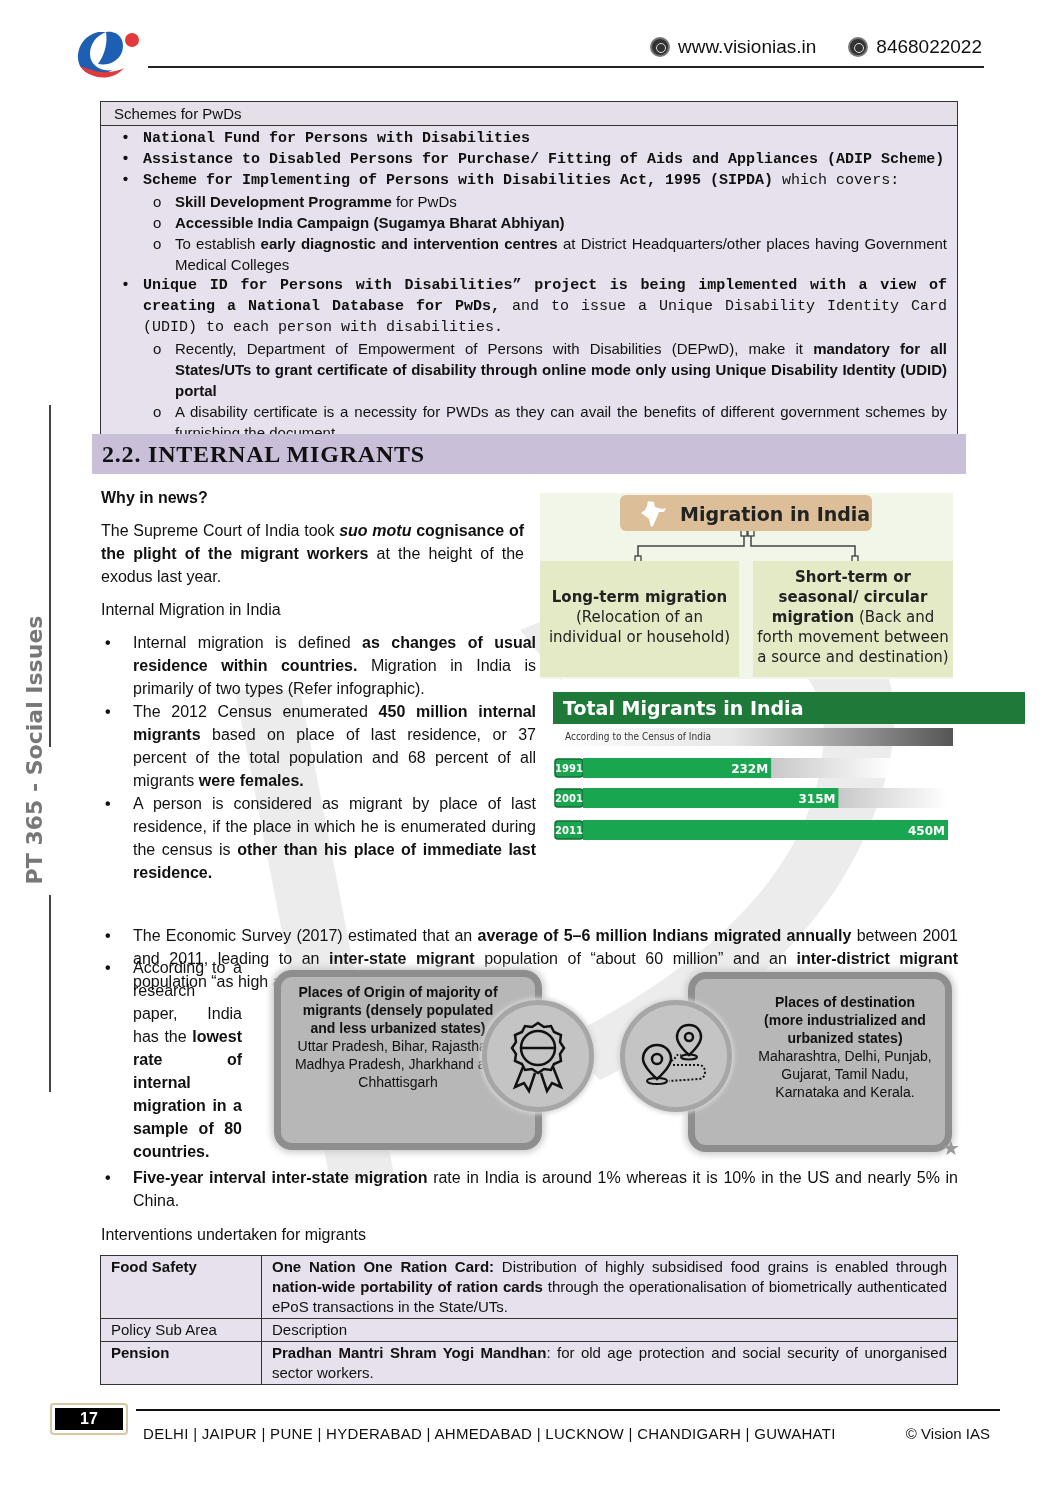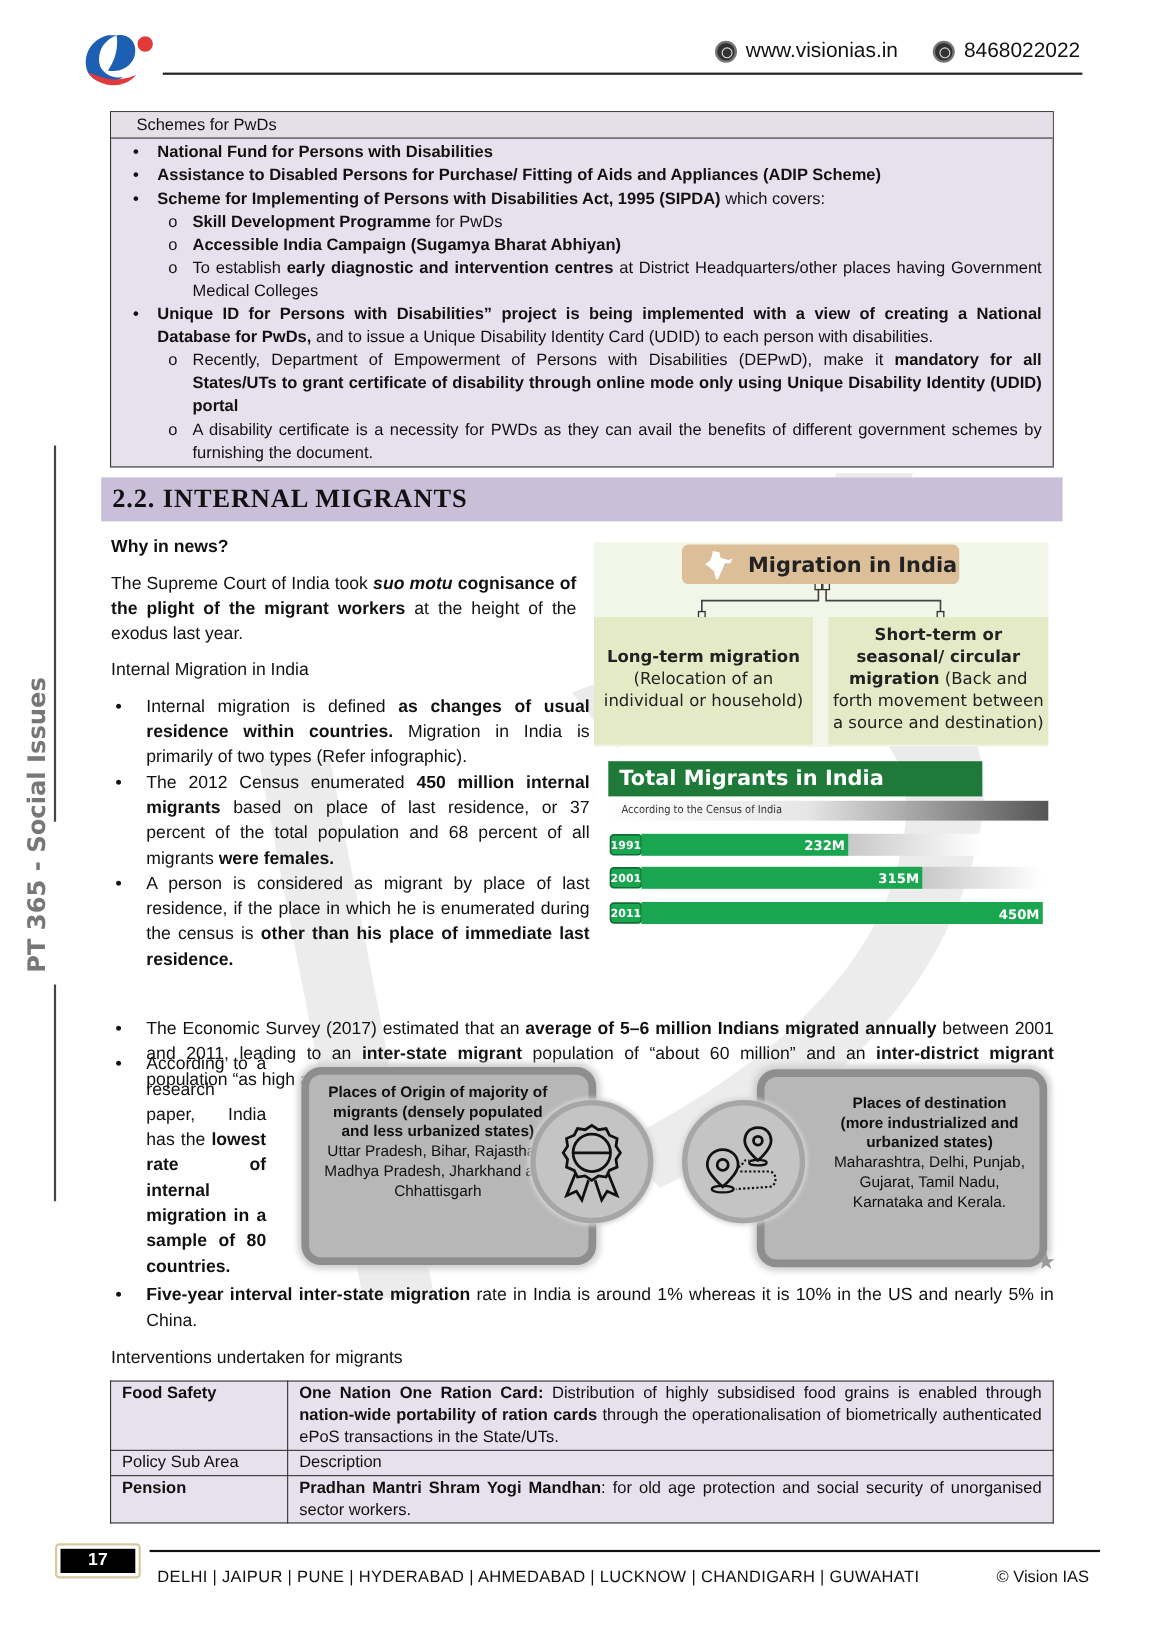--- a/index.html
+++ b/index.html
@@ -16,23 +16,23 @@
 
   
   .side-line { position: absolute; left: 49px; width: 2px; background: #444; }
   .side-label { position: absolute; left: 34px; top: 750px; transform: translate(-50%, -50%) rotate(-90deg); white-space: nowrap; font-family: "DejaVu Sans", sans-serif; font-weight: bold; font-size: 22px; color: #777; }
 
   
   .watermark { position: absolute; left: 0; top: 0; width: 1058px; height: 1497px; pointer-events: none; }
 
   
   .pwd-box { position: absolute; left: 100px; top: 101px; width: 858px; border: 1.5px solid #333; background: #e6e1ec; font-family: "Liberation Sans", sans-serif; font-size: 15px; line-height: 21px; }
-  .pwd-head { padding: 1px 23px; border-bottom: 1.5px solid #333; background: #e4dfe9; }
+  .pwd-head { padding: 1px 13px; border-bottom: 1.5px solid #333; background: #e4dfe9; }
   .pwd-body { padding: 2px 10px 2px 10px; }
-  .bl { position: relative; padding-left: 32px; text-align: justify; }
+  .bl { position: relative; padding-left: 32px; text-align: justify; font-family: Liberation Mono, monospace; }
   .bl::before { content: "•"; position: absolute; left: 10px; top: 0; font-weight: bold; }
   .sbl { position: relative; padding-left: 64px; text-align: justify; }
   .sbl::before { content: "o"; position: absolute; left: 42px; top: 0; }
   b { font-weight: bold; }
 
   
   .sec-head { position: absolute; left: 92px; top: 434px; width: 874px; height: 40px; background: #c9bfd8; padding-left: 10px; font-family: "Liberation Serif", serif; font-weight: bold; font-size: 24px; line-height: 40px; letter-spacing: 0.8px; color: #111; }
 
   
   .txt { position: absolute; font-size: 16px; line-height: 23px; color: #111; }
@@ -45,21 +45,21 @@
   .mig { position: absolute; left: 540px; top: 493px; width: 413px; height: 186px; background: #f1f6e8; }
   .mig-title { position: absolute; left: 80px; top: 2px; width: 252px; height: 36px; background: #dcbf98; border-radius: 6px; font-family: "DejaVu Sans", sans-serif; font-weight: bold; font-size: 19px; line-height: 38px; color: #222; padding-left: 60px; }
   .india-map { position: absolute; left: 18px; top: 4px; }
   .mig-box { position: absolute; top: 68px; height: 116px; background: #e4e9c6; font-family: "DejaVu Sans", sans-serif; font-size: 15px; line-height: 20px; text-align: center; color: #222; }
   .mig-box.left { left: 0; width: 199px; padding-top: 26px; }
   .mig-box.right { left: 213px; width: 200px; padding-top: 6px; }
   .connector { position: absolute; left: 0; top: 0; }
 
   
   .tm { position: absolute; left: 553px; top: 692px; width: 400px; height: 150px; }
-  .tm-title { position: absolute; left: 0; top: 0; width: 340px; height: 32px; background: #1f7a3a; color: #fff; font-family: "DejaVu Sans", sans-serif; font-weight: bold; font-size: 19px; line-height: 32px; padding-left: 10px; }
+  .tm-title { position: absolute; left: 0; top: 0; width: 472px; height: 32px; background: #1f7a3a; color: #fff; font-family: "DejaVu Sans", sans-serif; font-weight: bold; font-size: 19px; line-height: 32px; padding-left: 10px; }
   .tm-sub { position: absolute; left: 0; top: 36px; width: 400px; height: 18px; background: linear-gradient(to right, #ffffff 0%, #e6e6e6 45%, #555 100%); font-size: 10px; line-height: 18px; padding-left: 12px; color: #333; font-family: "DejaVu Sans Condensed", "DejaVu Sans", sans-serif; }
   .tm-svg { position: absolute; left: 0; top: 62px; }
 
   
   .od { position: absolute; left: 268px; top: 964px; width: 692px; height: 200px; }
   .od-card { position: absolute; background: #b7b7b7; border: 7px solid #8e8e8e; border-radius: 18px; box-shadow: 0 0 6px 3px #cfcfcf; font-family: "Liberation Sans", sans-serif; font-size: 14px; line-height: 18px; text-align: center; color: #111; }
   .od-card.origin { left: 6px; top: 6px; width: 268px; height: 180px; padding: 6px 30px 0 10px; }
   .od-card.dest { left: 420px; top: 8px; width: 264px; height: 180px; padding: 14px 10px 0 60px; }
   .od-circle { position: absolute; width: 112px; height: 112px; border-radius: 50%; background: #c4c4c4; border: 5px solid #a6a6a6; box-shadow: 0 0 4px 2px #d6d6d6; }
   .od-circle.c1 { left: 214px; top: 36px; }

